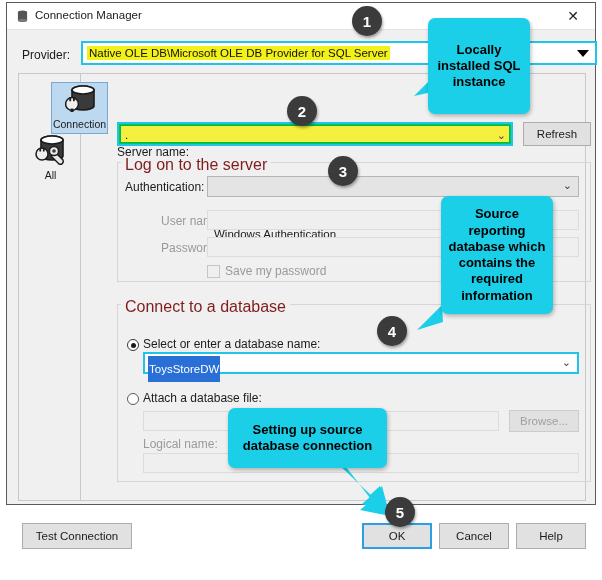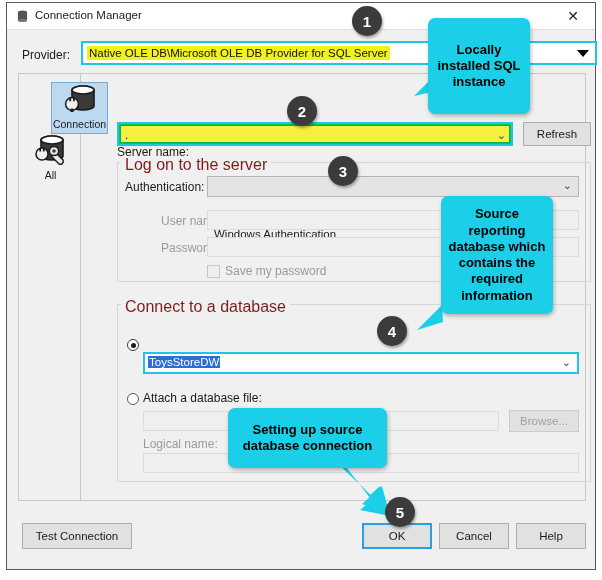--- a/index.html
+++ b/index.html
@@ -11,21 +11,21 @@
   }
   #root {
     position: relative;
     width: 602px; height: 580px;
     background: #ffffff;
   }
   
   .dialog-frame {
     position: absolute;
     left: 6px; top: 2px;
-    width: 590px; height: 568px;
+    width: 590px; height: 503px;
     border: 1px solid #5a5a5a;
     background: #f0f0f0;
     box-sizing: border-box;
   }
   .titlebar {
     position: absolute;
     left: 0; top: 0;
     width: 100%; height: 27px;
     background: #ffffff;
     border-bottom: 1px solid #e2e2e2;
@@ -212,21 +212,21 @@
   .db-outer {
     position: absolute; left: 36px; top: 348px;
     width: 462px; height: 22px;
     border: 2px solid #1fc4e8;
     background: #ffffff;
     box-sizing: border-box;
   }
   .db-sel {
     position: absolute; left: 3px; top: 2px;
     background: #2a6fd6; color: #ffffff;
-    font-size: 11.5px; padding: 0 1px;
+    font-size: 11.5px; padding: 7px 1px;
   }
   .db-chev { position: absolute; right: 6px; top: 2px; font-size: 11px; color: #444; font-family: "DejaVu Sans", sans-serif; }
 
   
   .footer-btn {
     position: absolute;
     height: 26px;
     background: #e1e1e1;
     border: 1px solid #adadad;
     font-size: 11.5px; color: #1b1b1b;
@@ -347,20 +347,21 @@
         <div class="lbl dim" style="left:80px; top:167px;">Password:</div>
         <div class="txtbox" style="left:126px; top:163px; width:372px; height:20px;"></div>
 
         <div class="checkbox-sq" style="left:126px; top:191px;"></div>
         <div class="lbl dim" style="left:144px; top:190px;">Save my password</div>
 
         <div class="groupbox" style="left:36px; top:230px; width:474px; height:178px;"></div>
         <div class="group-title" style="left:40px; top:224px;">Connect to a database</div>
 
         <div class="radio-c on" style="left:46px; top:265px;"></div>
+        <div class="lbl" style="left:62px; top:263px;">Select or enter a database name:</div>
 
         <div class="db-outer" style="left:62px; top:278px; width:436px;">
           <span class="db-sel">ToysStoreDW</span>
           <span class="db-chev">⌄</span>
         </div>
 
         <div class="radio-c off" style="left:46px; top:319px;"></div>
         <div class="lbl" style="left:62px; top:317px;">Attach a database file:</div>
 
         <div class="txtbox" style="left:62px; top:337px; width:356px; height:20px;"></div>

